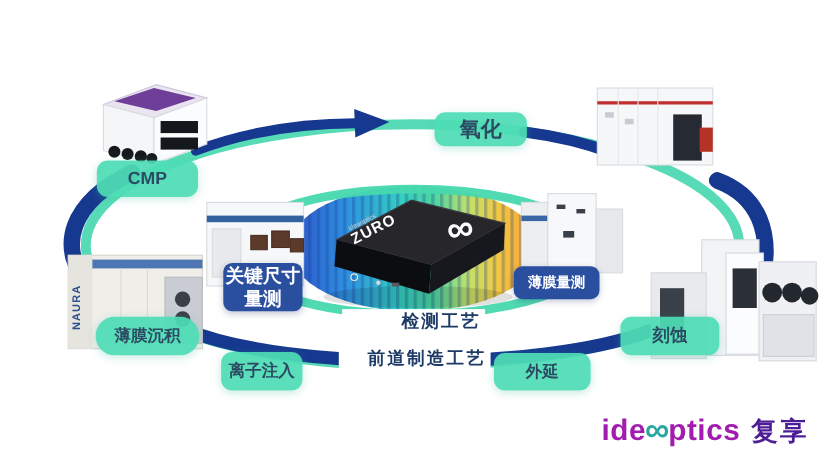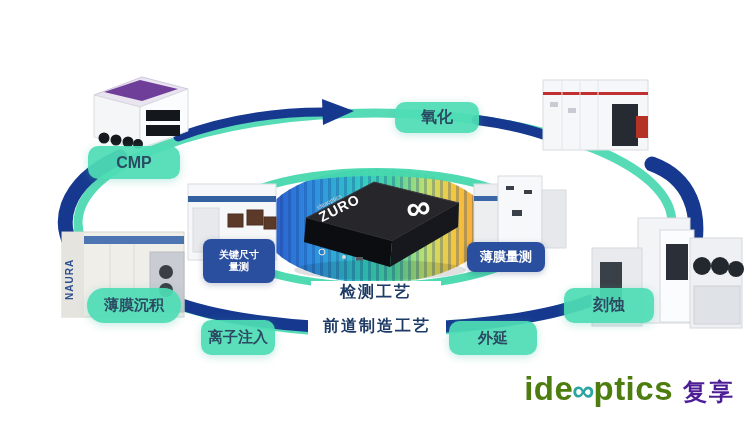--- a/index.html
+++ b/index.html
@@ -6,23 +6,23 @@
   .stage{position:relative;width:750px;height:422px;background:#fff;overflow:hidden;
          font-family:"Liberation Sans","DejaVu Sans",sans-serif;}
   .stage svg{position:absolute;left:0;top:0;}
   .plabel{position:absolute;background:rgba(78,221,181,.93);border-radius:10px;
           display:flex;align-items:center;justify-content:center;font-weight:bold;
           color:#2b4b63;z-index:3;box-shadow:0 2px 8px rgba(60,190,160,.30);}
   .badge{position:absolute;background:#2b4f9f;color:#fff;border-radius:8px;
          display:flex;flex-direction:column;align-items:center;justify-content:center;
          font-weight:bold;z-index:4;line-height:1.25;box-shadow:0 2px 6px rgba(20,40,90,.25);}
   .ctext{position:absolute;color:#1d3b66;font-weight:bold;letter-spacing:2px;
-         text-align:center;z-index:3;background:#fff;padding:1px 4px;}
+         text-align:right;z-index:3;background:#fff;padding:1px 4px;}
   .logo{position:absolute;right:15px;bottom:14px;display:flex;align-items:baseline;z-index:5;}
-  .logo .en{font-size:33px;font-weight:bold;color:#4d7c0f;letter-spacing:.5px;}
+  .logo .en{font-size:27px;font-weight:bold;color:#a21caf;letter-spacing:.5px;}
   .logo .inf{font-size:31px;font-weight:bold;color:#2aa5a0;margin:0 -1px;position:relative;top:1px;}
   .logo .cn{font-size:24px;font-weight:bold;color:#4c1d95;margin-left:10px;letter-spacing:2px;}
 </style>
 </head>
 <body>
 
 <div class="stage">
 
 <svg width="750" height="422" viewBox="0 0 750 422">
   <defs>
@@ -139,27 +139,27 @@
     <text x="406" y="218" font-size="34" font-weight="bold" fill="#ffffff" transform="rotate(-9 424 207)">∞</text>
     <text x="320" y="202" font-size="6" fill="#cfd2d8" transform="rotate(-27 335 210)">ideaoptics</text>
     <text x="318" y="215" font-size="14" font-weight="bold" fill="#ffffff" letter-spacing="1" transform="rotate(-27 335 210)">ZURO</text>
     <circle cx="322" cy="252" r="3" fill="none" stroke="#e8e8e8" stroke-width="1"></circle>
     <circle cx="344" cy="257" r="2" fill="#d8d8d8"></circle>
     <rect x="356" y="257" width="7" height="3.5" fill="#555a60"></rect>
   </g>
 </svg>
 
 <div class="plabel" style="left:88px;top:146px;width:92px;height:33px;font-size:16px;">CMP</div>
-<div class="plabel" style="left:395px;top:102px;width:84px;height:31px;font-size:16px;">氧化</div>
+<div class="plabel" style="left:395px;top:102px;width:84px;height:31px;font-size:19px;">氧化</div>
 <div class="plabel" style="left:564px;top:288px;width:90px;height:35px;font-size:16px;">刻蚀</div>
 <div class="plabel" style="left:449px;top:321px;width:88px;height:34px;font-size:15px;">外延</div>
 <div class="plabel" style="left:201px;top:320px;width:74px;height:35px;font-size:15px;">离子注入</div>
 <div class="plabel" style="left:87px;top:288px;width:94px;height:35px;font-size:15px;border-radius:17px;">薄膜沉积</div>
 
-<div class="badge" style="left:203px;top:239px;width:72px;height:44px;font-size:10px;">
+<div class="badge" style="left:203px;top:239px;width:72px;height:44px;font-size:17px;">
   <span>关键尺寸</span>
   <span>量测</span>
 </div>
 <div class="badge" style="left:467px;top:242px;width:78px;height:30px;font-size:13px;">薄膜量测</div>
 
 <div class="ctext" style="left:311px;top:281px;width:122px;font-size:16px;">检测工艺</div>
 <div class="ctext" style="left:308px;top:315px;width:130px;font-size:16px;">前道制造工艺</div>
 
 <div class="logo">
   <span class="en">ide</span>

